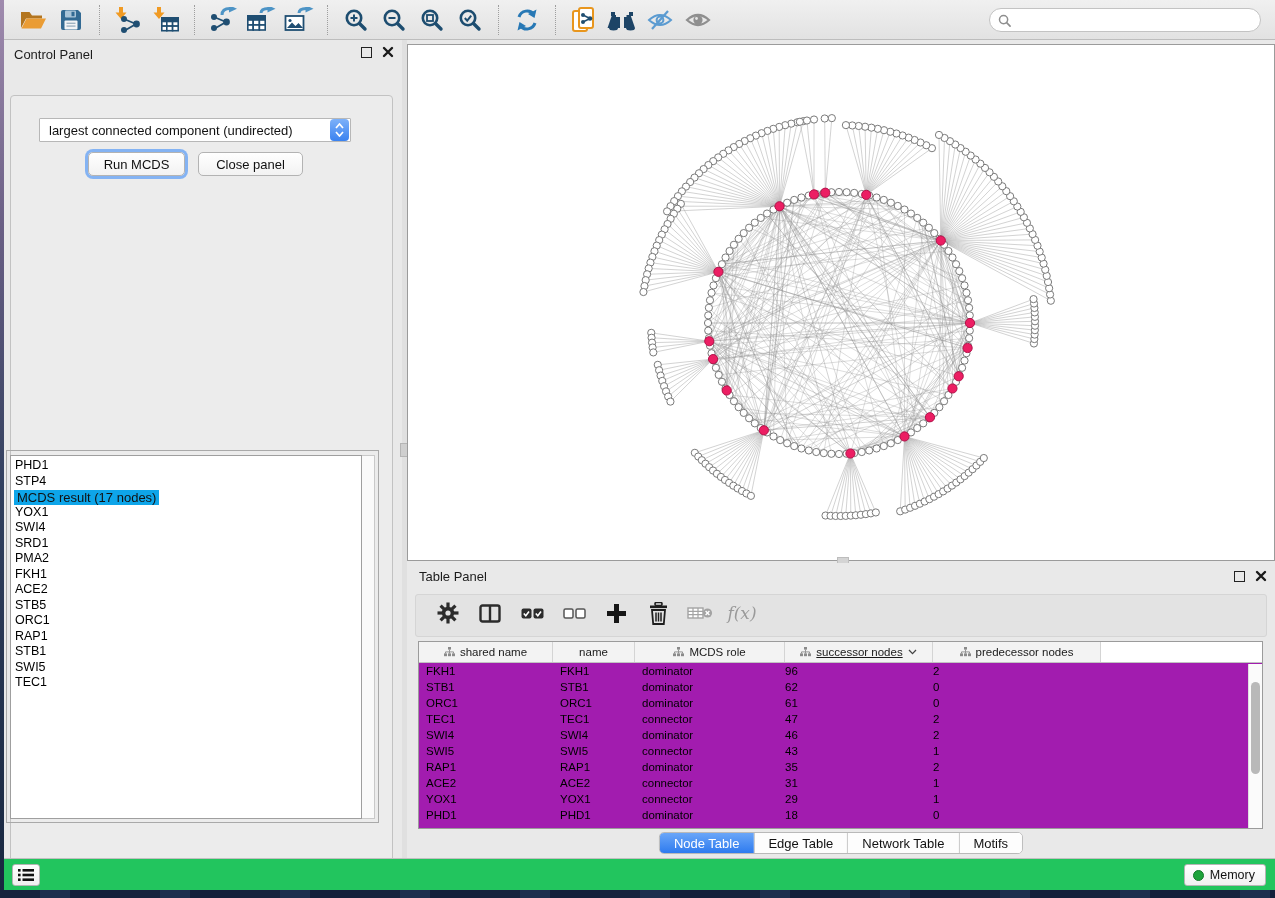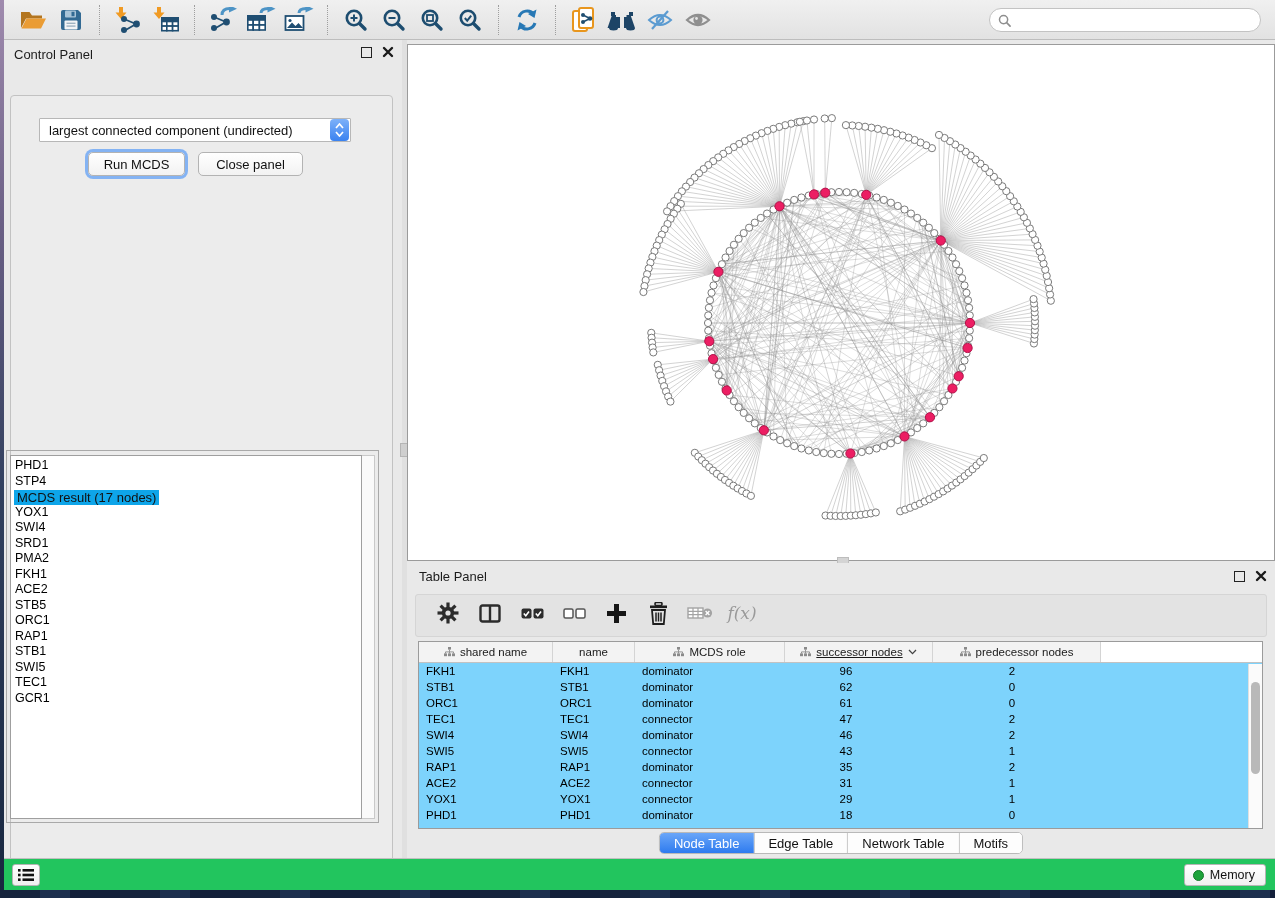--- a/index.html
+++ b/index.html
@@ -79,29 +79,29 @@
 
   
   #table-panel { position:absolute; left:403px; top:563px; width:868px; height:295px; background:#e9e9e9; }
   #tp-header { position:absolute; left:0; top:2px; width:100%; height:24px; }
   #tp-title { font-size:13px; color:#1c1c1c; margin-left:12px; line-height:24px; }
   #tp-toolbar { position:absolute; left:8px; top:31px; width:852px; height:43px; background:#e3e3e3;
     border:1px solid #d5d5d5; border-radius:3px; display:flex; align-items:flex-start; padding-left:14px; }
   .tp-icon { width:36px; height:36px; display:flex; align-items:center; justify-content:center; margin-right:6px; }
   .fx { font-family:"DejaVu Serif", serif; font-style:italic; font-size:17px; color:#9a9a9a; }
 
-  #tp-table { position:absolute; left:11px; top:78px; width:845px; height:188px; background:#7dd3fc; border:1px solid #9b9b9b; overflow:hidden; }
+  #tp-table { position:absolute; left:11px; top:78px; width:845px; height:188px; background:#a21caf; border:1px solid #9b9b9b; overflow:hidden; }
   #tp-thead { display:flex; height:21px; border-bottom:1px solid #c2c2c2; background:#f3f3f3; }
   .th { display:flex; align-items:center; justify-content:center; gap:5px; border-right:1px solid #d4d4d4;
     font-size:11.5px; color:#1a1a1a; position:relative; }
   #thead-filler { flex:1; background:#fff; border-right:none; }
   .tr { display:flex; height:16px; }
   .td { font-size:11.5px; color:#000; line-height:16px; white-space:nowrap; overflow:hidden; }
   .td.left { padding-left:7px; text-align:left; }
-  .td.num { text-align:center; }
+  .td.num { text-align:left; }
   #tp-scroll { position:absolute; top:22px; right:0; bottom:0; width:14px; background:#fbfbfb; border-left:1px solid #e0e0e0; }
   #tp-thumb { position:absolute; left:2px; top:18px; width:9px; height:92px; background:#b9b9b9; border-radius:5px; }
 
   #tp-tabs { position:absolute; left:50%; transform:translateX(-50%); top:269px; height:22px; display:flex;
     border:1px solid #b9b9b9; border-radius:5px; overflow:hidden; background:#fff; }
 
   
   #status-bar { position:absolute; left:0; top:858px; width:1271px; height:32px; background:#22c55e; border-top:1px solid #c0c0c0; }
   #status-list-btn { position:absolute; left:8px; top:5px; width:28px; height:22px; background:linear-gradient(#fff,#efefef);
     border:1px solid #b5b5b5; border-radius:3px; display:flex; align-items:center; justify-content:center; }
@@ -322,21 +322,20 @@
             <div class="mcds-item">SRD1</div>
             <div class="mcds-item">PMA2</div>
             <div class="mcds-item">FKH1</div>
             <div class="mcds-item">ACE2</div>
             <div class="mcds-item">STB5</div>
             <div class="mcds-item">ORC1</div>
             <div class="mcds-item">RAP1</div>
             <div class="mcds-item">STB1</div>
             <div class="mcds-item">SWI5</div>
             <div class="mcds-item">TEC1</div>
-            <div class="mcds-item">GCR1</div>
           </div>
         <div id="mcds-scroll"></div>
       </div>
     </div>
 
     <div id="v-splitter">
       <div id="v-grab"></div>
     </div>
 
     <div id="net-window">

